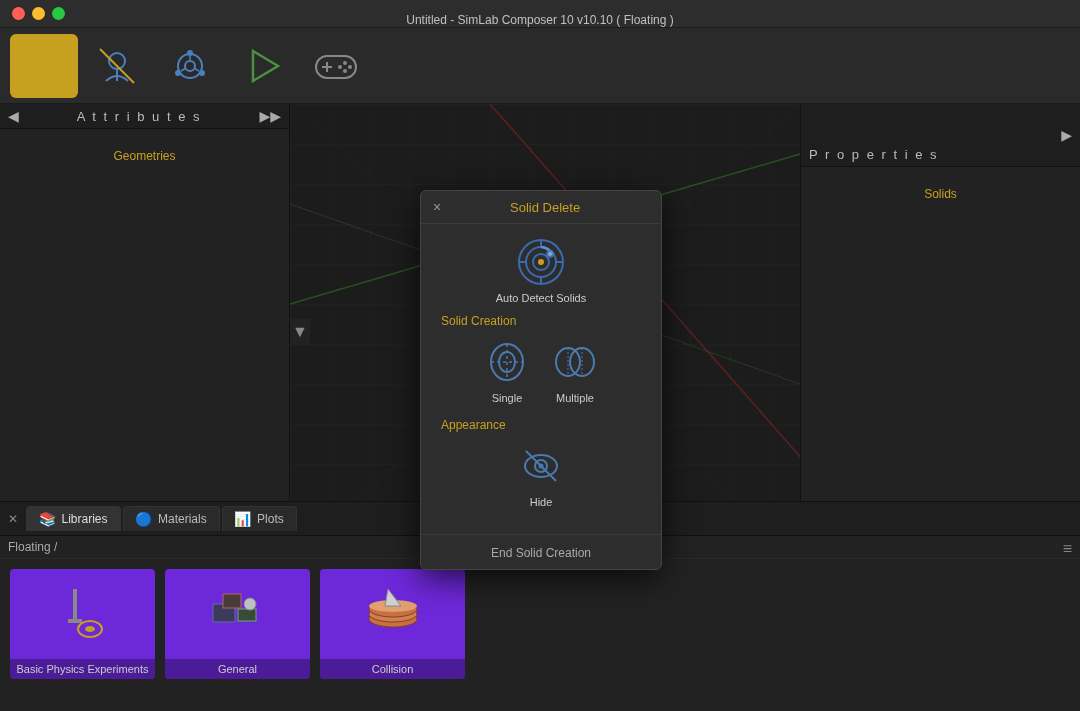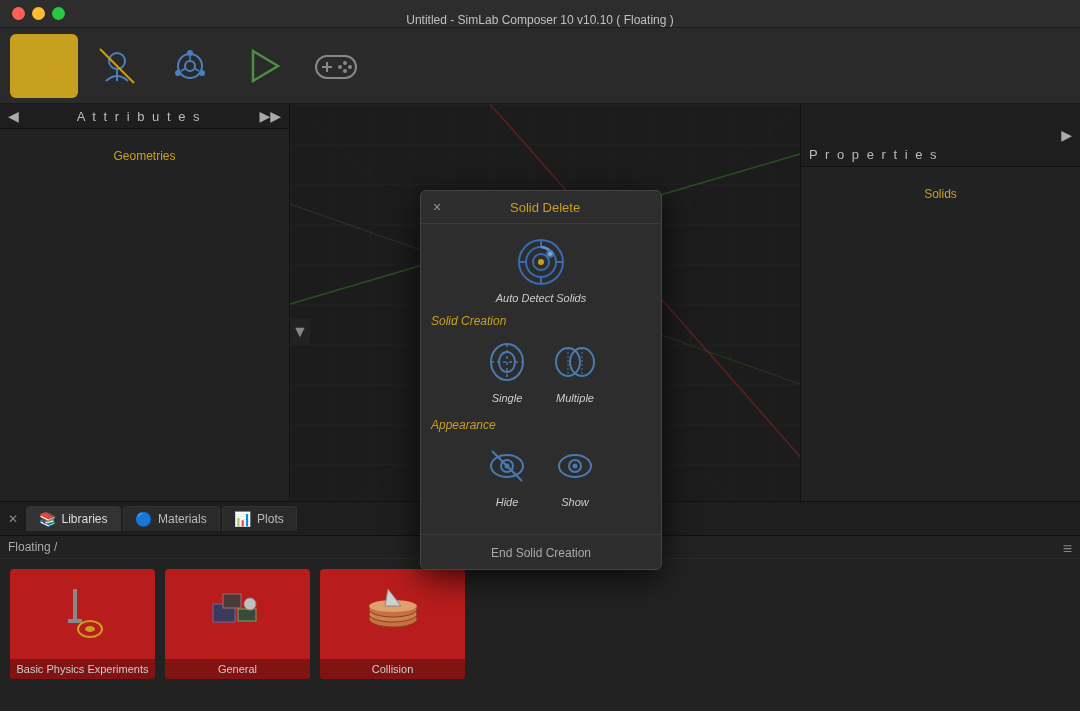--- a/index.html
+++ b/index.html
@@ -190,21 +190,21 @@
     .panel-content {
       flex: 1;
       display: flex;
       gap: 10px;
       padding: 10px;
       overflow: hidden;
     }
     .library-item {
       width: 145px;
       height: 110px;
-      background: #b91c1c;
+      background: #6d28d9;
       border-radius: 4px;
       display: flex;
       flex-direction: column;
       align-items: center;
       justify-content: flex-end;
       cursor: pointer;
       overflow: hidden;
       flex-shrink: 0;
     }
     .library-item-thumb {
@@ -260,22 +260,21 @@
     }
     .dialog-close {
       color: #999;
       font-size: 14px;
       cursor: pointer;
       background: none;
       border: none;
       margin-right: auto;
     }
     .dialog-body {
-      padding: 12px 10px;
-      font-style: italic;
+      padding: 12px 20px;
     }
     .dialog-section {
       display: flex;
       flex-direction: column;
       align-items: center;
       margin-bottom: 10px;
     }
     .dialog-section-label {
       font-size: 12px;
       color: #c8a020;
@@ -614,31 +613,20 @@
               <svg width="46" height="46" viewBox="0 0 46 46">
 
                 <ellipse cx="23" cy="23" rx="16" ry="11" fill="none" stroke="#4a7ab0" stroke-width="2"></ellipse>
                 <circle cx="23" cy="23" r="6" fill="none" stroke="#4a7ab0" stroke-width="2"></circle>
                 <circle cx="23" cy="23" r="2.5" fill="#4a7ab0"></circle>
                 <line x1="8" y1="8" x2="38" y2="38" stroke="#4a7ab0" stroke-width="2"></line>
               </svg>
             </div>
             <span class="dialog-icon-label">Hide</span>
           </div>
-          <div class="dialog-icon-item">
-            <div class="dialog-icon-svg">
-              <svg width="46" height="46" viewBox="0 0 46 46">
-
-                <ellipse cx="23" cy="23" rx="16" ry="11" fill="none" stroke="#4a7ab0" stroke-width="2"></ellipse>
-                <circle cx="23" cy="23" r="6" fill="none" stroke="#4a7ab0" stroke-width="2"></circle>
-                <circle cx="23" cy="23" r="2.5" fill="#4a7ab0"></circle>
-              </svg>
-            </div>
-            <span class="dialog-icon-label">Show</span>
-          </div>
         </div>
       </div>
 
     </div>
     <div class="dialog-footer">
       <span class="dialog-footer-link">End Solid Creation</span>
     </div>
   </div>
 </div>
 

